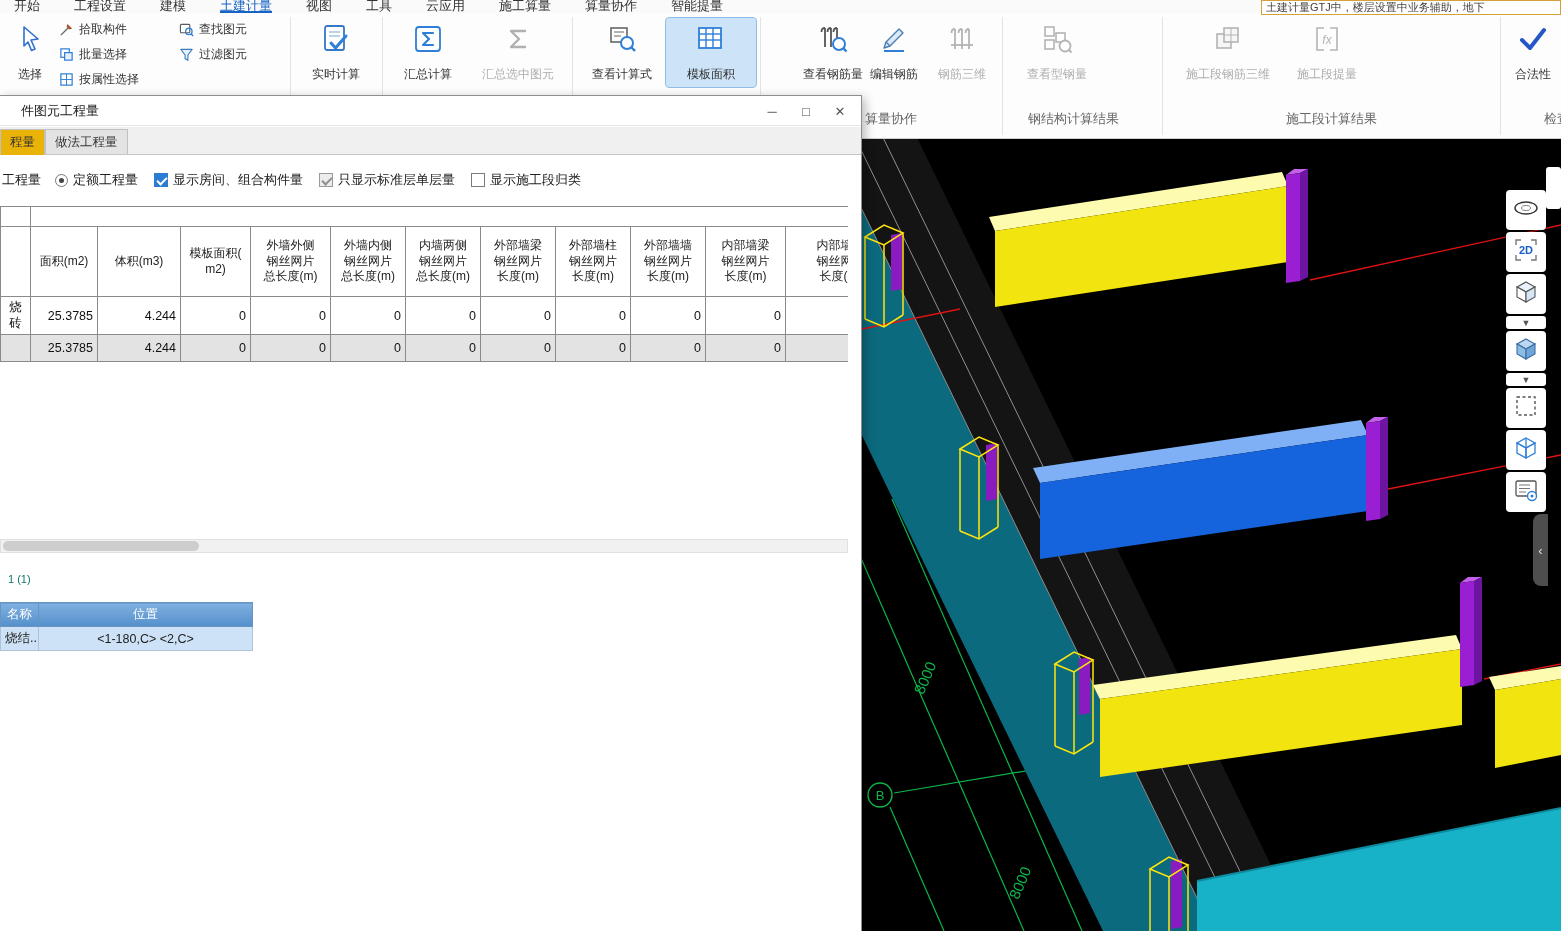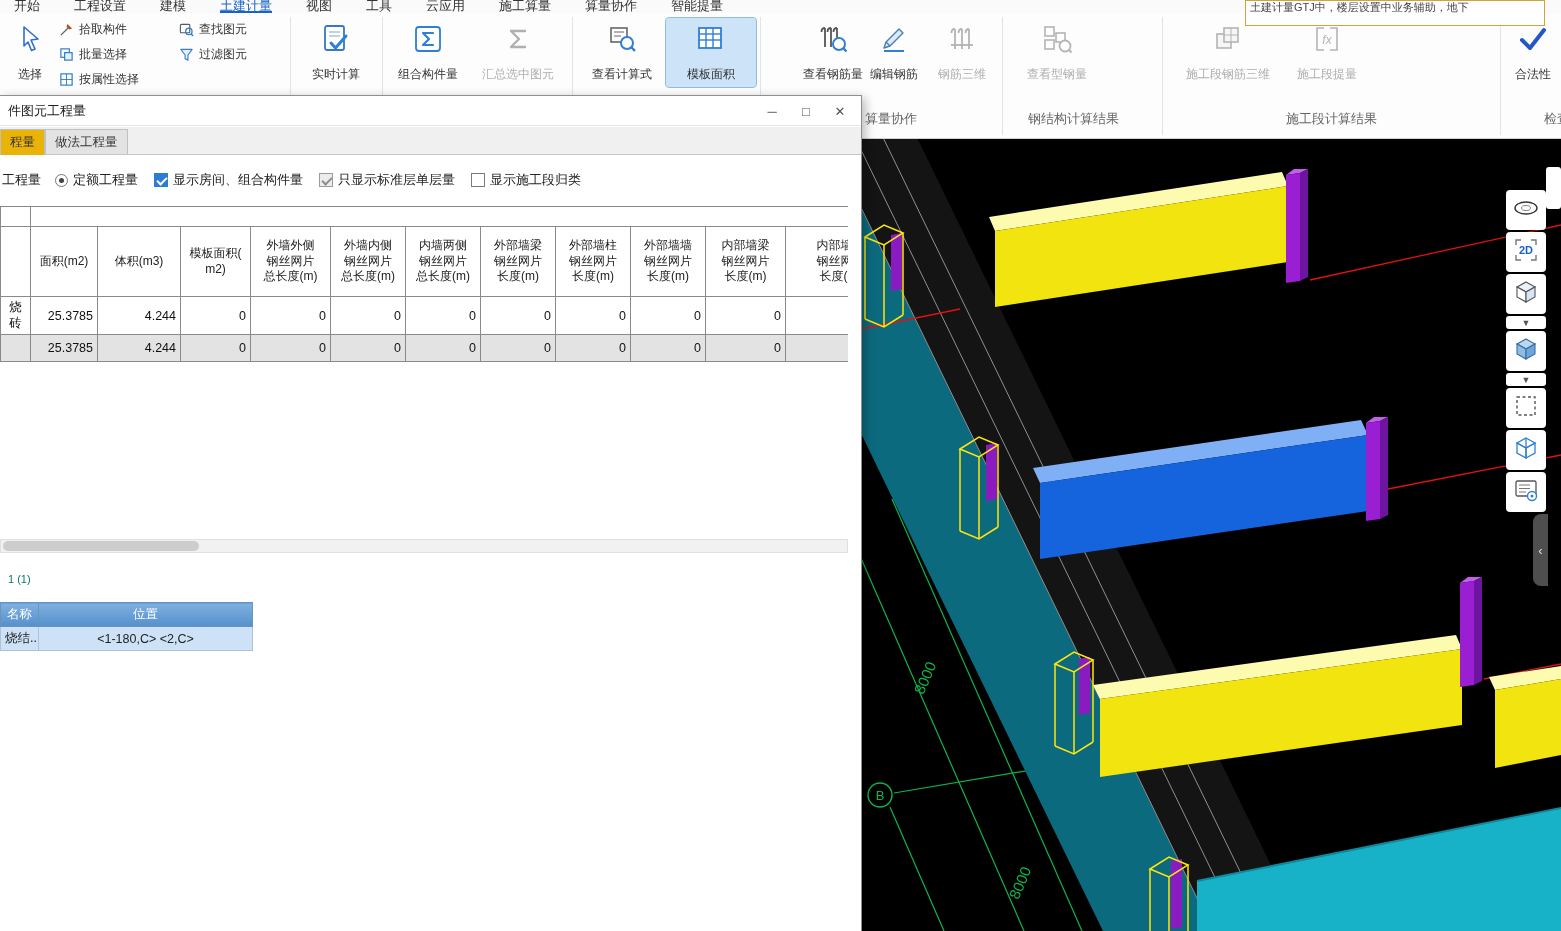--- a/index.html
+++ b/index.html
@@ -3,38 +3,38 @@
 <meta charset="utf-8">
 <style>
 *{margin:0;padding:0;box-sizing:border-box}
 body{font-family:"Liberation Sans","DejaVu Sans",sans-serif;background:#777}
 #root{position:relative;width:1561px;height:931px;overflow:hidden;background:#fff}
 
 
 #menubar{position:absolute;left:0;top:0;width:100%;height:13px;background:#fafafa;overflow:hidden;display:flex;padding-left:14px;gap:34px;z-index:2}
 .menu-tab{font-size:13px;line-height:20px;margin-top:-4px;color:#333;white-space:nowrap;flex:0 0 auto}
 .menu-tab.active{color:#1763c6;border-bottom:2px solid #1763c6}
-#tipbox{position:absolute;right:16px;top:0;width:300px;height:26px;background:#fff;border:1px solid #d4a13c;font-size:11px;line-height:13px;color:#444;white-space:nowrap;overflow:hidden;padding-left:4px;z-index:6}
+#tipbox{position:absolute;right:0;top:0;width:300px;height:15px;background:#fff;border:1px solid #d4a13c;font-size:11px;line-height:13px;color:#444;white-space:nowrap;overflow:hidden;padding-left:4px;z-index:6}
 
 
 #ribbon{position:absolute;top:13px;left:0;width:100%;height:126px;background:#fdfdfd;border-bottom:1px solid #d0d0d0;z-index:1}
 .rsep{position:absolute;top:4px;width:1px;height:118px;background:#e3e3e3}
 .big-btn{position:absolute;top:5px;display:flex;flex-direction:column;align-items:center;gap:10px;padding:4px 2px;border-radius:3px;cursor:default}
 .big-btn .bicon{width:34px;height:34px;display:flex;align-items:center;justify-content:center}
 .big-btn .blabel{font-size:12px;color:#333;white-space:nowrap}
 .big-btn.disabled .blabel{color:#aeaeae}
 .big-btn.active{background:#cde3f8;outline:1px solid #8fbde8}
 .small-btn{position:absolute;display:flex;align-items:center;gap:5px;font-size:12px;color:#333;white-space:nowrap}
 .small-btn .sicon{width:16px;height:16px;display:inline-flex;align-items:center;justify-content:center}
 .group-label{position:absolute;top:97px;font-size:13px;color:#666;white-space:nowrap}
 
 
 #dialog{position:absolute;left:0;top:95px;width:862px;height:840px;background:#fff;border:1px solid #8e8e8e;border-left:none;box-shadow:3px 3px 10px rgba(0,0,0,.28);z-index:30}
 #dlg-titlebar{position:absolute;top:0;left:0;right:0;height:30px;background:#fff;border-bottom:1px solid #e6e6e6;display:flex;align-items:center}
-#dlg-title{font-size:13px;color:#222;padding-left:8px}
+#dlg-title{font-size:13px;color:#222;padding-left:21px}
 .dlg-ctrl{position:absolute;top:4px;width:30px;height:22px;display:flex;align-items:center;justify-content:center;font-size:13px;color:#555;cursor:default}
 #dlg-tabs{position:absolute;top:31px;left:0;right:0;height:28px;background:#f0f0f0;border-bottom:1px solid #c6c6c6;display:flex;align-items:flex-end}
 .dlg-tab{height:25px;line-height:24px;font-size:12.5px;padding:0 9px;border:1px solid #c0c0c0;border-bottom:none;background:#e3e3e3;color:#333;white-space:nowrap}
 .dlg-tab.active{background:#eab308;margin-bottom:-1px;height:26px}
 #dlg-filters{position:absolute;top:70px;left:0;height:28px;display:flex;align-items:center;font-size:13px;color:#222;white-space:nowrap}
 .radio{width:13px;height:13px;border:1px solid #777;border-radius:50%;background:#fff;position:relative;display:inline-block;flex:0 0 auto}
 .radio.checked::after{content:"";position:absolute;left:3px;top:3px;width:5px;height:5px;border-radius:50%;background:#444}
 .cb{width:14px;height:14px;border:1px solid #7a7a7a;background:#fff;position:relative;display:inline-block;flex:0 0 auto}
 .cb.checked-blue{background:#2d7cd4;border-color:#2d7cd4}
 .cb.checked-blue::after{content:"";position:absolute;left:4px;top:1px;width:4px;height:8px;border:solid #fff;border-width:0 2px 2px 0;transform:rotate(45deg)}
@@ -164,21 +164,21 @@
       <span class="blabel">实时计算</span>
     </div>
 
     <div class="big-btn" style="left:390px;width:76px">
       <span class="bicon">
         <svg width="32" height="32" viewBox="0 0 32 32">
             <rect x="4" y="4" width="24" height="24" rx="3" fill="#fff" stroke="#2f7fd6" stroke-width="1.8"></rect>
             <path d="M21 10 H11 L17 16 L11 22 H21" fill="none" stroke="#2f7fd6" stroke-width="2.2" stroke-linejoin="round" stroke-linecap="round"></path>
           </svg>
       </span>
-      <span class="blabel">组合构件量</span>
+      <span class="blabel">汇总计算</span>
     </div>
 
     <div class="big-btn disabled" style="left:468px;width:100px">
       <span class="bicon">
         <svg width="32" height="32" viewBox="0 0 32 32">
             <path d="M23 8 H9 L17 16 L9 24 H23" fill="none" stroke="#b0b0b0" stroke-width="2.4" stroke-linejoin="round" stroke-linecap="round"></path>
           </svg>
       </span>
       <span class="blabel">汇总选中图元</span>
     </div>

